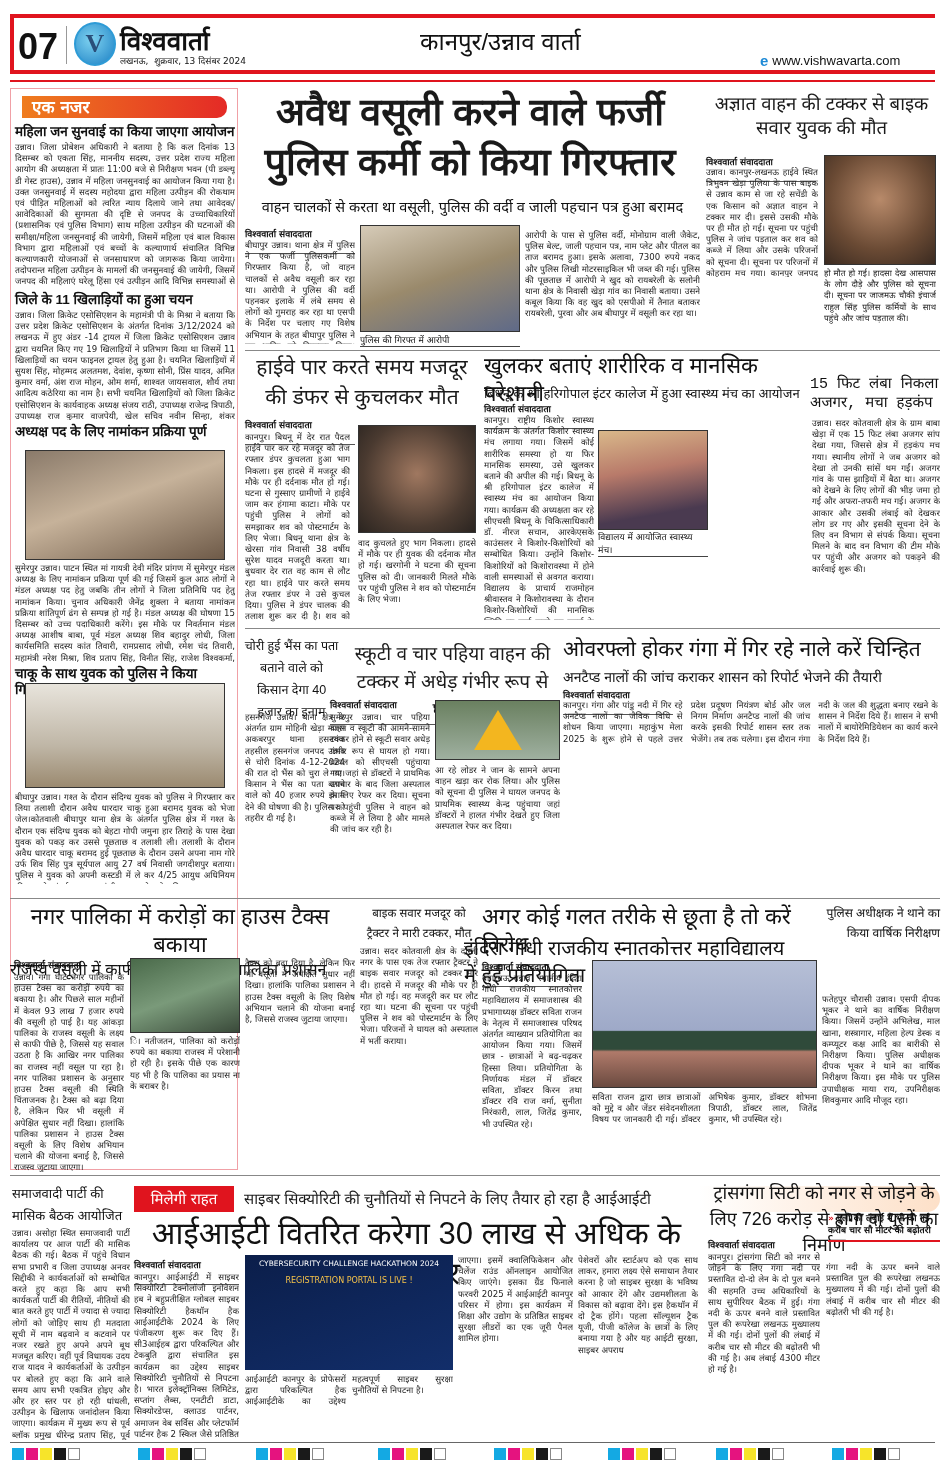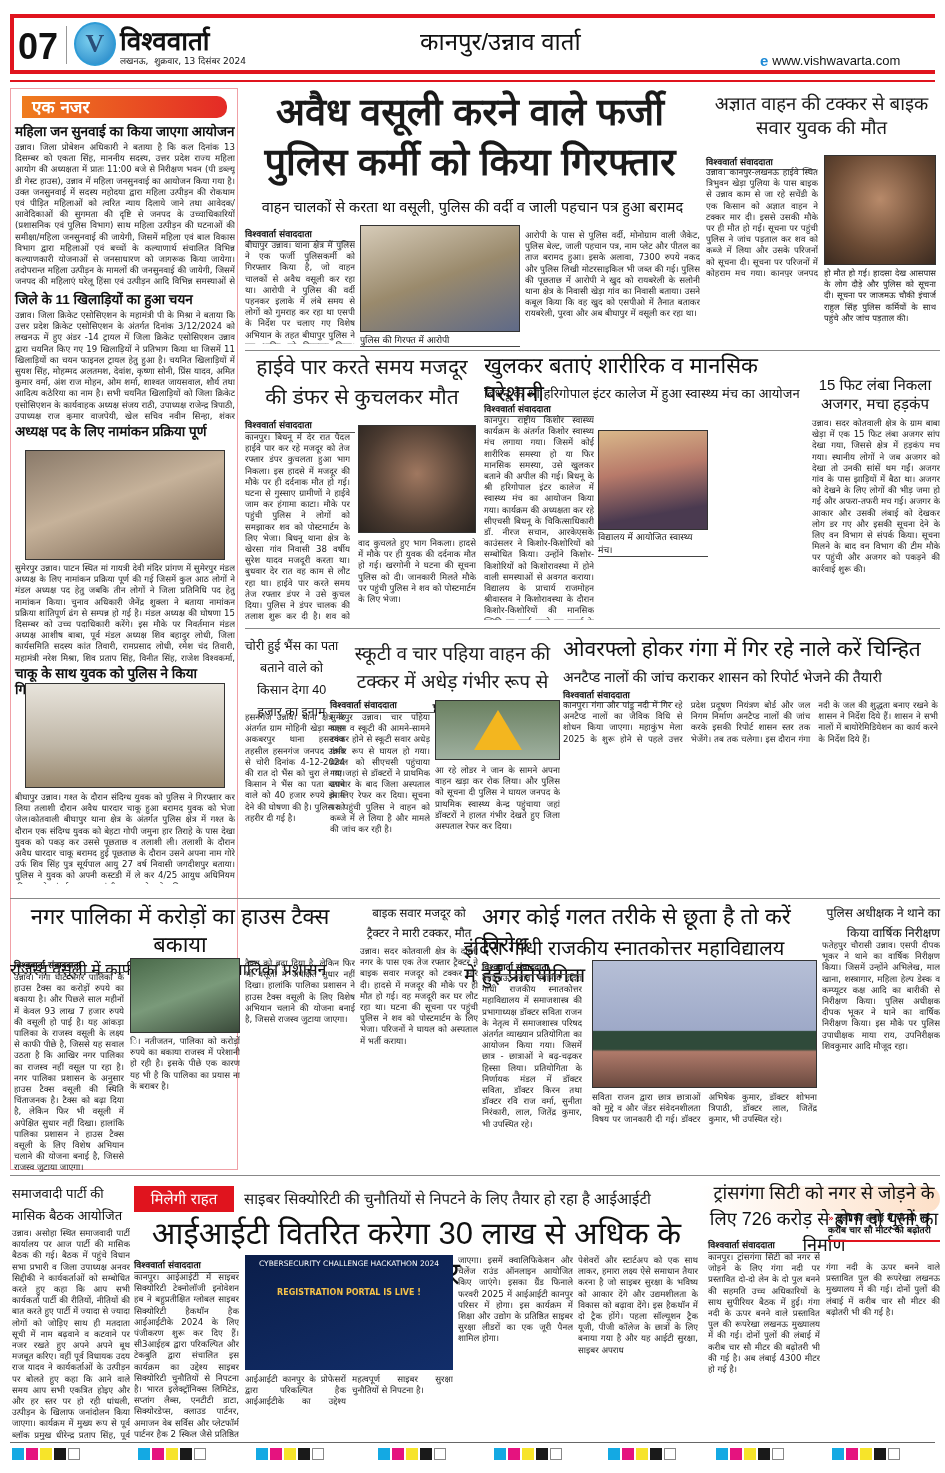--- a/index.html
+++ b/index.html
@@ -11,34 +11,34 @@
 .logo{left:74px;top:22px;width:42px;height:44px;border-radius:50%;background:radial-gradient(circle at 40% 40%,#7ed2f0,#1b7fc4);border:2px solid #2e9bd6;display:flex;align-items:center;justify-content:center;color:#2a4f7a;font-weight:bold;font-size:26px;font-family:"Liberation Serif",serif}
 .brand{left:120px;top:22px;font-size:26px;font-weight:bold;font-family:"Liberation Sans",sans-serif}
 .dateline{left:120px;top:54px;font-size:9px}
 .section{left:420px;top:24px;font-size:24px;font-family:"Liberation Sans",sans-serif}
 .web{left:760px;top:52px;font-size:13px;font-family:"Liberation Sans",sans-serif;display:flex;align-items:center;gap:4px}
 .ie{color:#1e8ad6;font-weight:bold;font-size:15px}
 .col-left{left:10px;top:88px;width:228px;height:1082px;border:1px solid #f0a0a6}
 .eknazar{left:22px;top:96px;width:205px;height:22px;background:linear-gradient(90deg,#ef7c1e,#e42a26);border-radius:0 10px 10px 0;color:#fff;font-weight:bold;font-size:17px;padding-left:10px;line-height:22px}
 .h-sm{font-weight:bold;font-size:13.5px;line-height:16px;font-family:"Liberation Sans",sans-serif}
 .body{font-size:8.6px;line-height:11.2px;color:#222;text-align:justify;overflow:hidden}
-.byline{font-size:9px;font-weight:bold;border-bottom:1px solid #555;padding-bottom:1px}
+.byline{font-size:9px;font-weight:bold;border-bottom:1px solid #555;padding-bottom:13px}
 .photo{background:linear-gradient(160deg,#8a7a6a,#c6b29a 45%,#6e5a48);border:1px solid #333}
 .h-big{font-weight:bold;font-family:"Liberation Sans",sans-serif;color:#1a1a1a;text-align:center}
 .caption{font-size:9px;border-bottom:1px solid #444}
 .rule{height:1px;background:#888}
 .milegi{left:134px;top:1186px;width:806px;height:26px;background:linear-gradient(90deg,#fff 0,#fff 70%,#fde0c8);border-radius:0 14px 14px 0}
 .milegi-tag{left:134px;top:1186px;width:100px;height:26px;background:#e0141e;color:#fff;font-size:15px;line-height:26px;text-align:center}
 .milegi-text{left:244px;top:1188px;font-size:15px;color:#1a1a1a;font-family:"Liberation Sans",sans-serif}
 .regmark{position:absolute;top:1448px;display:flex;gap:2px}
 .regmark span{width:12px;height:12px;display:inline-block}
 .hack{left:245px;top:1255px;width:208px;height:115px;background:linear-gradient(160deg,#0b1e4a,#122e6a);color:#fff;text-align:center}
 .hack .t1{font-size:24px;font-weight:bold;letter-spacing:2px;margin-top:40px;font-family:"Liberation Sans",sans-serif}
 .hack .t2{font-size:7.5px;margin-top:4px}
-.hack .t3{font-size:8px;color:#f5c24a;font-weight:bold;margin-top:20px}
+.hack .t3{font-size:8px;color:#f5c24a;font-weight:normal;margin-top:8px}
 .quote{left:828px;top:1212px;width:112px;font-size:9px;line-height:12px;font-weight:bold;border-bottom:2px solid #e0141e;padding-bottom:4px}
 .accident{background:linear-gradient(180deg,#6a8060,#9fb0a0);border:1px solid #333;display:flex;align-items:center;justify-content:center}
 .tri{width:0;height:0;border-left:24px solid transparent;border-right:24px solid transparent;border-bottom:40px solid #f3b61f;position:relative}
 </style>
 </head>
 <body>
 
 <div class="abs masthead"></div>
 <div class="abs pageno">07</div>
 <div class="abs vsep"></div>
@@ -88,21 +88,21 @@
 <div class="abs photo" style="left:358px;top:425px;width:118px;height:108px;background:radial-gradient(circle at 50% 45%,#a07860,#4a3a30 65%,#2a2420)"></div>
 <div class="abs body" style="left:358px;top:538px;width:118px;height:84px">वाद कुचलते हुए भाग निकला। हादसे में मौके पर ही युवक की दर्दनाक मौत हो गई। खरगोनी ने घटना की सूचना पुलिस को दी। जानकारी मिलते मौके पर पहुंची पुलिस ने शव को पोस्टमार्टम के लिए भेजा।</div>
 
 <div class="abs" style="left:484px;top:352px;width:310px;font-size:22px;line-height:28px;font-family:'Liberation Sans',sans-serif">खुलकर बताएं शारीरिक व मानसिक परेशानी</div>
 <div class="abs" style="left:484px;top:384px;width:320px;font-size:13px;font-family:'Liberation Sans',sans-serif">बिधनू के श्री हरिगोपाल इंटर कालेज में हुआ स्वास्थ्य मंच का आयोजन</div>
 <div class="abs byline" style="left:484px;top:402px;width:110px">विश्ववार्ता संवाददाता</div>
 <div class="abs body" style="left:484px;top:415px;width:110px;height:205px">कानपुर। राष्ट्रीय किशोर स्वास्थ्य कार्यक्रम के अंतर्गत किशोर स्वास्थ्य मंच लगाया गया। जिसमें कोई शारीरिक समस्या हो या फिर मानसिक समस्या, उसे खुलकर बताने की अपील की गई। बिधनू के श्री हरिगोपाल इंटर कालेज में स्वास्थ्य मंच का आयोजन किया गया। कार्यक्रम की अध्यक्षता कर रहे सीएचसी बिधनू के चिकित्साधिकारी डॉ. नीरज सचान, आरकेएसके काउंसलर ने किशोर-किशोरियों को सम्बोधित किया। उन्होंने किशोर-किशोरियों को किशोरावस्था में होने वाली समस्याओं से अवगत कराया। विद्यालय के प्राचार्य राजमोहन श्रीवास्तव ने किशोरावस्था के दौरान किशोर-किशोरियों की मानसिक स्थिति पर चर्चा करते हुए पढ़ाई के दौरान होने वाले गुरुजनों को अवगत कराने के बारे में बताया।</div>
 <div class="abs photo" style="left:598px;top:430px;width:110px;height:100px;background:linear-gradient(170deg,#d9b88a,#b87a6a 40%,#4a3a50 80%)"></div>
 <div class="abs caption" style="left:598px;top:530px;width:110px">विद्यालय में आयोजित स्वास्थ्य मंच।</div>
 
-<div class="abs" style="left:810px;top:375px;width:130px;font-size:15px;line-height:19px;text-align:center;font-family:Liberation Sans, sans-serif">15 फिट लंबा निकला अजगर, मचा हड़कंप</div>
+<div class="abs" style="left:810px;top:375px;width:130px;font-size:15px;line-height:19px;font-family:Liberation Mono, monospace">15 फिट लंबा निकला अजगर, मचा हड़कंप</div>
 <div class="abs body" style="left:812px;top:418px;width:128px;height:205px">उन्नाव। सदर कोतवाली क्षेत्र के ग्राम बाबा खेड़ा में एक 15 फिट लंबा अजगर सांप देखा गया, जिससे क्षेत्र में हड़कंप मच गया। स्थानीय लोगों ने जब अजगर को देखा तो उनकी सांसें थम गईं। अजगर गांव के पास झाड़ियों में बैठा था। अजगर को देखने के लिए लोगों की भीड़ जमा हो गई और अफरा-तफरी मच गई। अजगर के आकार और उसकी लंबाई को देखकर लोग डर गए और इसकी सूचना देने के लिए वन विभाग से संपर्क किया। सूचना मिलने के बाद वन विभाग की टीम मौके पर पहुंची और अजगर को पकड़ने की कार्रवाई शुरू की।</div>
 
 <div class="abs rule" style="left:245px;top:628px;width:695px"></div>
 
 <div class="abs" style="left:244px;top:635px;width:95px;font-size:12.5px;line-height:22px;text-align:center;font-family:'Liberation Sans',sans-serif">चोरी हुई भैंस का पता बताने वाले को किसान देगा 40 हजार का इनाम</div>
 <div class="abs body" style="left:245px;top:712px;width:100px;height:180px">हसनगंज उन्नाव। थाना क्षेत्र के अंतर्गत ग्राम मोहिनी खेड़ा मजरा अकबरपुर थाना हसनगंज तहसील हसनगंज जनपद उन्नाव से चोरी दिनांक 4-12-2024 की रात दो भैंस को चुरा ले गए। किसान ने भैंस का पता बताने वाले को 40 हजार रुपये इनाम देने की घोषणा की है। पुलिस को तहरीर दी गई है।</div>
 
 <div class="abs h-big" style="left:345px;top:640px;width:215px;font-size:19px;line-height:28px;font-weight:normal">स्कूटी व चार पहिया वाहन की टक्कर में अधेड़ गंभीर रूप से घायल</div>
 <div class="abs byline" style="left:330px;top:698px;width:110px">विश्ववार्ता संवाददाता</div>
 <div class="abs body" style="left:330px;top:712px;width:100px;height:180px">सुमेरपुर उन्नाव। चार पहिया वाहन व स्कूटी की आमने-सामने टक्कर होने से स्कूटी सवार अधेड़ गंभीर रूप से घायल हो गया। घायल को सीएचसी पहुंचाया गया जहां से डॉक्टरों ने प्राथमिक उपचार के बाद जिला अस्पताल के लिए रेफर कर दिया। सूचना पर पहुंची पुलिस ने वाहन को कब्जे में ले लिया है और मामले की जांच कर रही है।</div>
@@ -130,21 +130,21 @@
 <div class="abs body" style="left:360px;top:946px;width:118px;height:226px">उन्नाव। सदर कोतवाली क्षेत्र के दोस्ती नगर के पास एक तेज रफ्तार ट्रैक्टर ने बाइक सवार मजदूर को टक्कर मार दी। हादसे में मजदूर की मौके पर ही मौत हो गई। वह मजदूरी कर घर लौट रहा था। घटना की सूचना पर पहुंची पुलिस ने शव को पोस्टमार्टम के लिए भेजा। परिजनों ने घायल को अस्पताल में भर्ती कराया।</div>
 
 <div class="abs" style="left:482px;top:903px;width:335px;font-size:22px;line-height:28px;font-family:'Liberation Sans',sans-serif">अगर कोई गलत तरीके से छूता है तो करें विरोध</div>
 <div class="abs" style="left:464px;top:934px;width:335px;font-size:20px;font-family:Liberation Sans, sans-serif">इंदिरा गांधी राजकीय स्नातकोत्तर महाविद्यालय में हुई प्रतियोगिता</div>
 <div class="abs byline" style="left:482px;top:960px;width:100px">विश्ववार्ता संवाददाता</div>
 <div class="abs body" style="left:482px;top:973px;width:100px;height:200px">बांगरमऊ उन्नाव। स्थानीय इंदिरा गांधी राजकीय स्नातकोत्तर महाविद्यालय में समाजशास्त्र की प्रभागाध्यक्ष डॉक्टर सविता राजन के नेतृत्व में समाजशास्त्र परिषद अंतर्गत व्याख्यान प्रतियोगिता का आयोजन किया गया। जिसमें छात्र - छात्राओं ने बढ़-चढ़कर हिस्सा लिया। प्रतियोगिता के निर्णायक मंडल में डॉक्टर सविता, डॉक्टर किरन तथा डॉक्टर रवि राज वर्मा, सुनीता निरंकारी, लाल, जितेंद्र कुमार, भी उपस्थित रहे।</div>
 <div class="abs photo" style="left:592px;top:960px;width:225px;height:128px;background:linear-gradient(180deg,#b6bfd6 0,#9ea9c8 55%,#2f4a3a 56%,#2f4a3a 70%,#b07a6a 72%,#6a4a40)"></div>
 <div class="abs body" style="left:592px;top:1092px;width:225px;height:80px;column-count:2;column-gap:8px">सविता राजन द्वारा छात्र छात्राओं को मुद्दे व और जेंडर संवेदनशीलता विषय पर जानकारी दी गई। डॉक्टर अभिषेक कुमार, डॉक्टर शोभना त्रिपाठी, डॉक्टर लाल, जितेंद्र कुमार, भी उपस्थित रहे।</div>
 
 <div class="abs" style="left:822px;top:903px;width:118px;font-size:12px;line-height:20px;text-align:right;font-family:'Liberation Sans',sans-serif">पुलिस अधीक्षक ने थाने का किया वार्षिक निरीक्षण</div>
-<div class="abs body" style="left:822px;top:940px;width:118px;height:226px">फतेहपुर चौरासी उन्नाव। एसपी दीपक भूकर ने थाने का वार्षिक निरीक्षण किया। जिसमें उन्होंने अभिलेख, माल खाना, शस्त्रागार, महिला हेल्प डेस्क व कम्प्यूटर कक्ष आदि का बारीकी से निरीक्षण किया। पुलिस अधीक्षक दीपक भूकर ने थाने का वार्षिक निरीक्षण किया। इस मौके पर पुलिस उपाधीक्षक माया राय, उपनिरीक्षक शिवकुमार आदि मौजूद रहा।</div>
+<div class="abs body" style="left:822px;top:994px;width:118px;height:226px">फतेहपुर चौरासी उन्नाव। एसपी दीपक भूकर ने थाने का वार्षिक निरीक्षण किया। जिसमें उन्होंने अभिलेख, माल खाना, शस्त्रागार, महिला हेल्प डेस्क व कम्प्यूटर कक्ष आदि का बारीकी से निरीक्षण किया। पुलिस अधीक्षक दीपक भूकर ने थाने का वार्षिक निरीक्षण किया। इस मौके पर पुलिस उपाधीक्षक माया राय, उपनिरीक्षक शिवकुमार आदि मौजूद रहा।</div>
 
 <div class="abs rule" style="left:10px;top:1175px;width:930px"></div>
 
 <div class="abs" style="left:12px;top:1183px;width:118px;font-size:13px;line-height:22px;font-family:'Liberation Sans',sans-serif">समाजवादी पार्टी की मासिक बैठक आयोजित</div>
 <div class="abs body" style="left:12px;top:1228px;width:118px;height:212px">उन्नाव। असोहा स्थित समाजवादी पार्टी कार्यालय पर आज पार्टी की मासिक बैठक की गई। बैठक में पहुंचे विधान सभा प्रभारी व जिला उपाध्यक्ष अनवर सिद्दीकी ने कार्यकर्ताओं को सम्बोधित करते हुए कहा कि आप सभी कार्यकर्ता पार्टी की रीतियों, नीतियों की बात करते हुए पार्टी में ज्यादा से ज्यादा लोगों को जोड़िए साथ ही मतदाता सूची में नाम बढ़वाने व कटवाने पर नजर रखते हुए अपने अपने बूथ मजबूत करिए। वहीं पूर्व विधायक उदय राज यादव ने कार्यकर्ताओं के उत्पीड़न पर बोलते हुए कहा कि आने वाले समय आप सभी एकत्रित होइए और और हर स्तर पर हो रही धांधली, उत्पीड़न के खिलाफ जनांदोलन किया जाएगा। कार्यक्रम में मुख्य रूप से पूर्व ब्लॉक प्रमुख धीरेन्द्र प्रताप सिंह, पूर्व प्रमुख राजकुमार रावत, रामनरेश लोधी, कुलदीप यादव, सुनील रावत आदि ने भी सम्बोधित किया।</div>
 
 <div class="abs milegi"></div>
 <div class="abs milegi-tag">मिलेगी राहत</div>
 <div class="abs milegi-text">साइबर सिक्योरिटी की चुनौतियों से निपटने के लिए तैयार हो रहा है आईआईटी</div>
 <div class="abs" style="left:134px;top:1214px;width:565px;font-size:31px;line-height:40px;text-align:center;font-family:'Liberation Sans',sans-serif">आईआईटी वितरित करेगा 30 लाख से अधिक के पुरस्कार</div>

